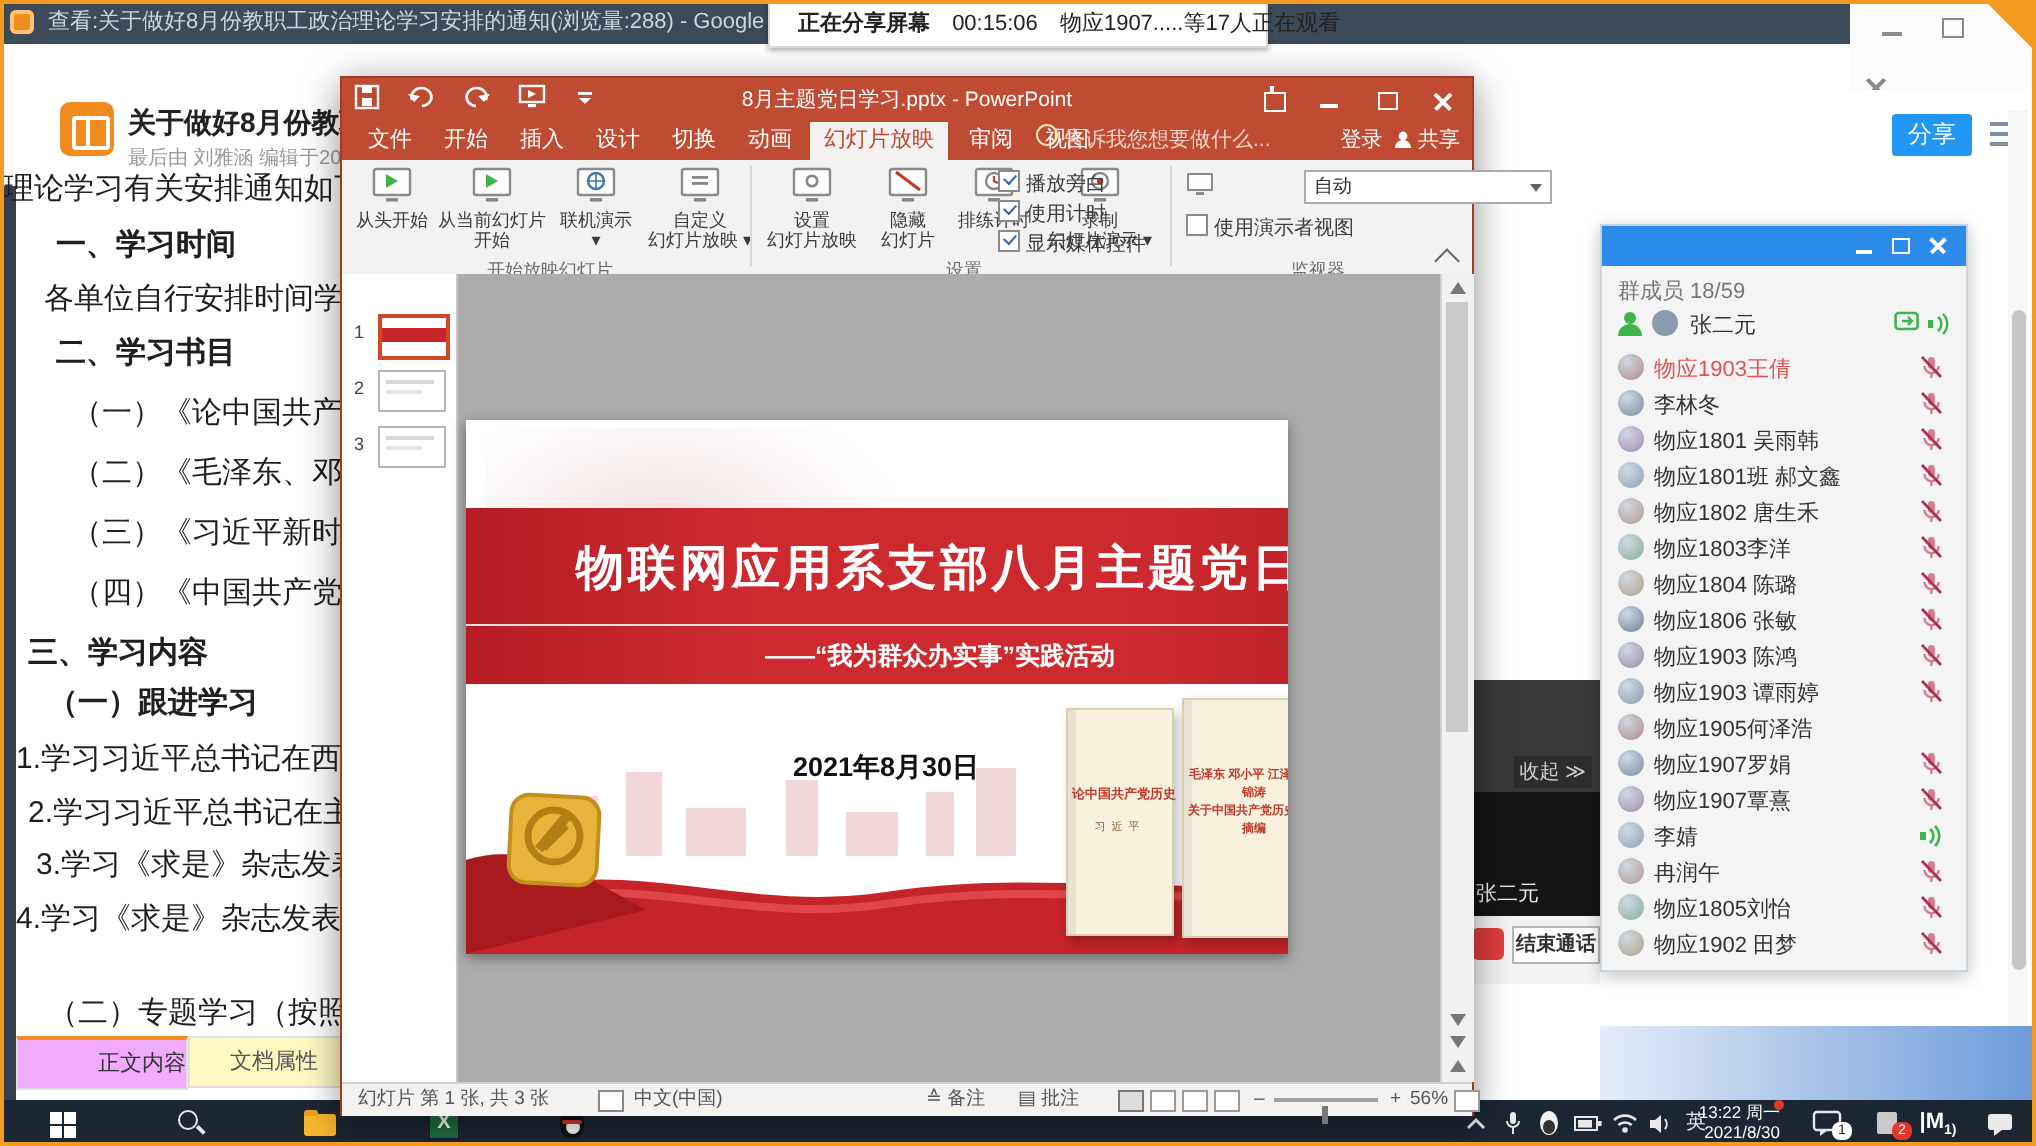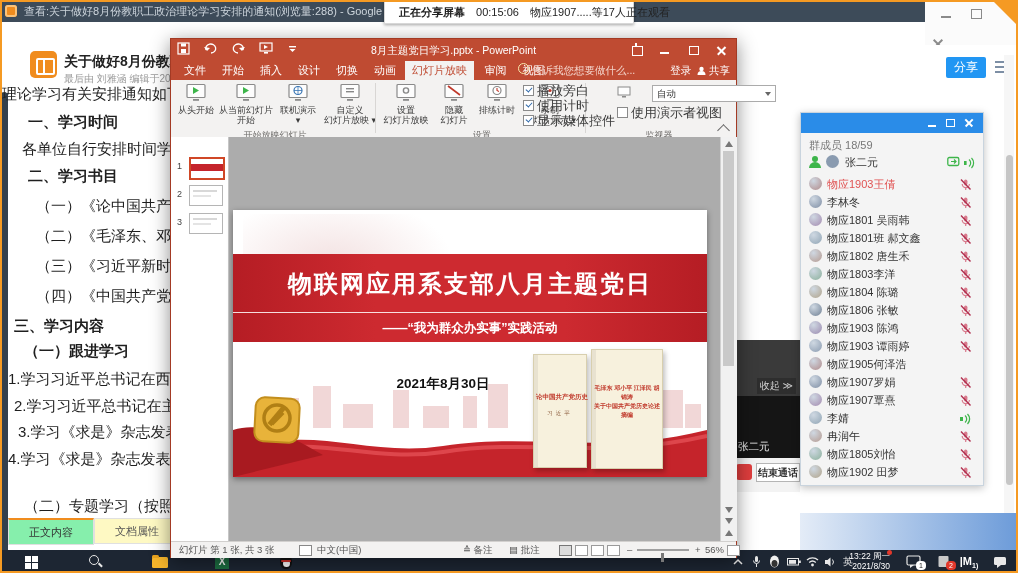--- a/index.html
+++ b/index.html
@@ -29,21 +29,21 @@
   .doc-icon{left:30px;top:6px;width:27px;height:27px;background:#f08c1e;border-radius:5px;}
   .doc-icon::after{content:"";position:absolute;left:6px;top:7px;width:15px;height:13px;border:2px solid #fff;border-radius:2px;}
   .doc-icon::before{content:"";position:absolute;left:13px;top:7px;width:2px;height:17px;background:#fff;z-index:2;}
   .doc-title{left:64px;top:8px;font-size:14px;font-weight:bold;color:#222;white-space:nowrap;width:160px;overflow:hidden;}
   .doc-meta{left:64px;top:27px;font-size:10px;color:#9a9a9a;white-space:nowrap;width:160px;overflow:hidden;}
   .doc-lines{left:0;top:0;width:230px;height:505px;overflow:hidden;}
   .doc-line{position:absolute;font-size:15px;color:#1f1f1f;white-space:nowrap;}
   .doc-line.b{font-weight:bold;}
   .doc-tabs{left:8px;top:473px;height:24px;}
   .doc-tab{position:absolute;top:0;width:84px;height:24px;background:#fef9c3;border:1px solid #e0e0e0;font-size:11px;color:#555;text-align:center;line-height:24px;}
-  .doc-tab.active{background:#86efac;color:#333;border-top:2px solid #f08c1e;}
+  .doc-tab.active{background:#f0abfc;color:#333;border-top:2px solid #f08c1e;text-align:right;}
   .share-btn{left:946px;top:12px;width:40px;height:21px;background:#2196f3;color:#fff;font-size:12px;text-align:center;line-height:21px;border-radius:2px;}
   .hamburger{left:995px;top:16px;width:16px;height:12px;}
   .hamburger i{display:block;height:2px;background:#7d8fa5;margin-bottom:3px;}
   .page-scrollbar{left:1004px;top:10px;width:10px;height:495px;background:#f6f6f6;}
   .page-scroll-thumb{position:absolute;left:1.5px;top:100px;width:7px;height:330px;background:#c6c6c6;border-radius:4px;}
   .blue-band{left:800px;top:513px;width:218px;height:37px;background:linear-gradient(to right,#e4ecf7,#6c9bd9);z-index:2;}
   
   .call-widget{left:735px;top:340px;width:65px;height:152px;z-index:5;}
   .call-top{position:absolute;left:0;top:0;width:65px;height:56px;background:#3a3a3a;}
   .collapse-btn{position:absolute;right:4px;top:38px;color:#cfcfcf;font-size:10px;background:#2e2e2e;padding:1px 3px;}
@@ -100,35 +100,35 @@
   .ppt-menubar{position:absolute;left:0;top:22px;width:565px;height:19px;background:#bf4b32;font-size:11px;color:#fff;}
   .menu-tab{position:absolute;top:0;height:19px;line-height:19px;padding:0 7px;white-space:nowrap;}
   .menu-tab.active{background:#f3f2f1;color:#bf4b32;}
   .tellme{position:absolute;left:347px;top:0;height:19px;line-height:19px;font-size:10.5px;color:#f3d3ca;white-space:nowrap;}
   .tellme .bulb{display:inline-block;width:9px;height:9px;border:1.2px solid #f9e9ac;border-radius:50%;margin-right:3px;}
   .menu-right{position:absolute;right:6px;top:0;height:19px;line-height:19px;font-size:10.5px;color:#fff;}
   .ribbon{position:absolute;left:0;top:41px;width:565px;height:57px;background:#f3f2f1;border-bottom:1px solid #d2d0ce;}
   .rb-btn{position:absolute;top:2px;height:44px;text-align:center;font-size:9px;color:#3b3b3b;line-height:10px;}
   .rb-btn svg{display:block;margin:1px auto 2px auto;}
   .rb-sep{position:absolute;top:3px;width:1px;height:50px;background:#d8d6d4;}
-  .rb-check{position:absolute;font-size:13px;color:#3b3b3b;height:12px;line-height:12px;white-space:nowrap;margin-left:24px;}
+  .rb-check{position:absolute;font-size:10px;color:#3b3b3b;height:12px;line-height:12px;white-space:nowrap;}
   .cbox{display:inline-block;width:9px;height:9px;border:1px solid #8a8a8a;background:#fff;vertical-align:-1px;margin-right:3px;position:relative;}
   .cbox.ck::after{content:"";position:absolute;left:1.5px;top:1px;width:5px;height:3px;border-left:1.6px solid #2b66a8;border-bottom:1.6px solid #2b66a8;transform:rotate(-48deg);}
   .rb-dd{position:absolute;width:118px;height:15px;background:#fff;border:1px solid #ababab;font-size:9.5px;color:#333;line-height:15px;padding-left:4px;margin-left:41px;}
   .rb-dd::after{content:"";position:absolute;right:4px;top:6px;border-left:3.5px solid transparent;border-right:3.5px solid transparent;border-top:4px solid #666;}
   .rb-grouplabel{position:absolute;top:49px;font-size:9px;color:#6e6c6a;text-align:center;}
   .rb-chevron{position:absolute;right:8px;top:46px;width:8px;height:8px;border-left:1.5px solid #666;border-top:1.5px solid #666;transform:rotate(45deg);}
   .ppt-content{position:absolute;left:0;top:98px;width:565px;height:404px;background:#acacac;}
   .thumb-pane{position:absolute;left:0;top:0;width:57px;height:404px;background:#fff;border-right:1px solid #c6c6c6;}
   .thumb-item{position:absolute;left:6px;width:48px;height:24px;}
   .thumb-num{position:absolute;left:0;top:4px;font-size:9px;color:#444;}
   .thumb-box{position:absolute;left:12px;top:0;width:32px;height:19px;background:#fff;border:1px solid #b5b5b5;overflow:hidden;}
   .thumb-item.sel .thumb-box{border:2px solid #d04726;}
   .thumb-red{position:absolute;left:0;top:5px;width:32px;height:7px;background:#c5242b;}
-  .slide{position:absolute;left:62px;top:73px;width:474px;height:267px;background:#fff;box-shadow:0 2px 6px rgba(0,0,0,.4);overflow:hidden;}
+  .slide{position:absolute;left:62px;top:73px;width:411px;height:267px;background:#fff;box-shadow:0 2px 6px rgba(0,0,0,.4);overflow:hidden;}
   .map-blob{position:absolute;left:10px;top:4px;width:220px;height:120px;background:radial-gradient(ellipse at 40% 40%,#f3e2e2 0%,rgba(255,255,255,0) 65%);}
   .banner{position:absolute;left:0;top:44px;width:474px;height:88px;background:linear-gradient(90deg,#b51d24,#cd2a30 30%,#cd2a30 70%,#b51d24);}
   .banner-title{position:absolute;left:0;top:14px;width:474px;text-align:center;color:#fff;font-family:"Liberation Serif","DejaVu Serif",serif;font-weight:bold;font-size:24px;letter-spacing:2px;white-space:nowrap;}
   .banner-line{position:absolute;left:0;top:58px;width:474px;height:1px;background:rgba(255,255,255,.85);}
   .banner-sub{position:absolute;left:0;top:66px;width:474px;text-align:center;color:#fff;font-weight:bold;font-size:12.5px;white-space:nowrap;}
   .presenter{position:absolute;left:90px;top:146px;width:240px;text-align:center;color:#111;font-weight:bold;font-size:13.5px;white-space:nowrap;}
   .pdate{position:absolute;left:90px;top:165px;width:240px;text-align:center;color:#111;font-weight:bold;font-size:13.5px;}
   .book{position:absolute;background:#f7f1dd;border:1px solid #d8cfae;box-shadow:2px 3px 5px rgba(0,0,0,.25);}
   .book1{left:300px;top:144px;width:52px;height:112px;}
   .book2{left:358px;top:139px;width:70px;height:118px;}

